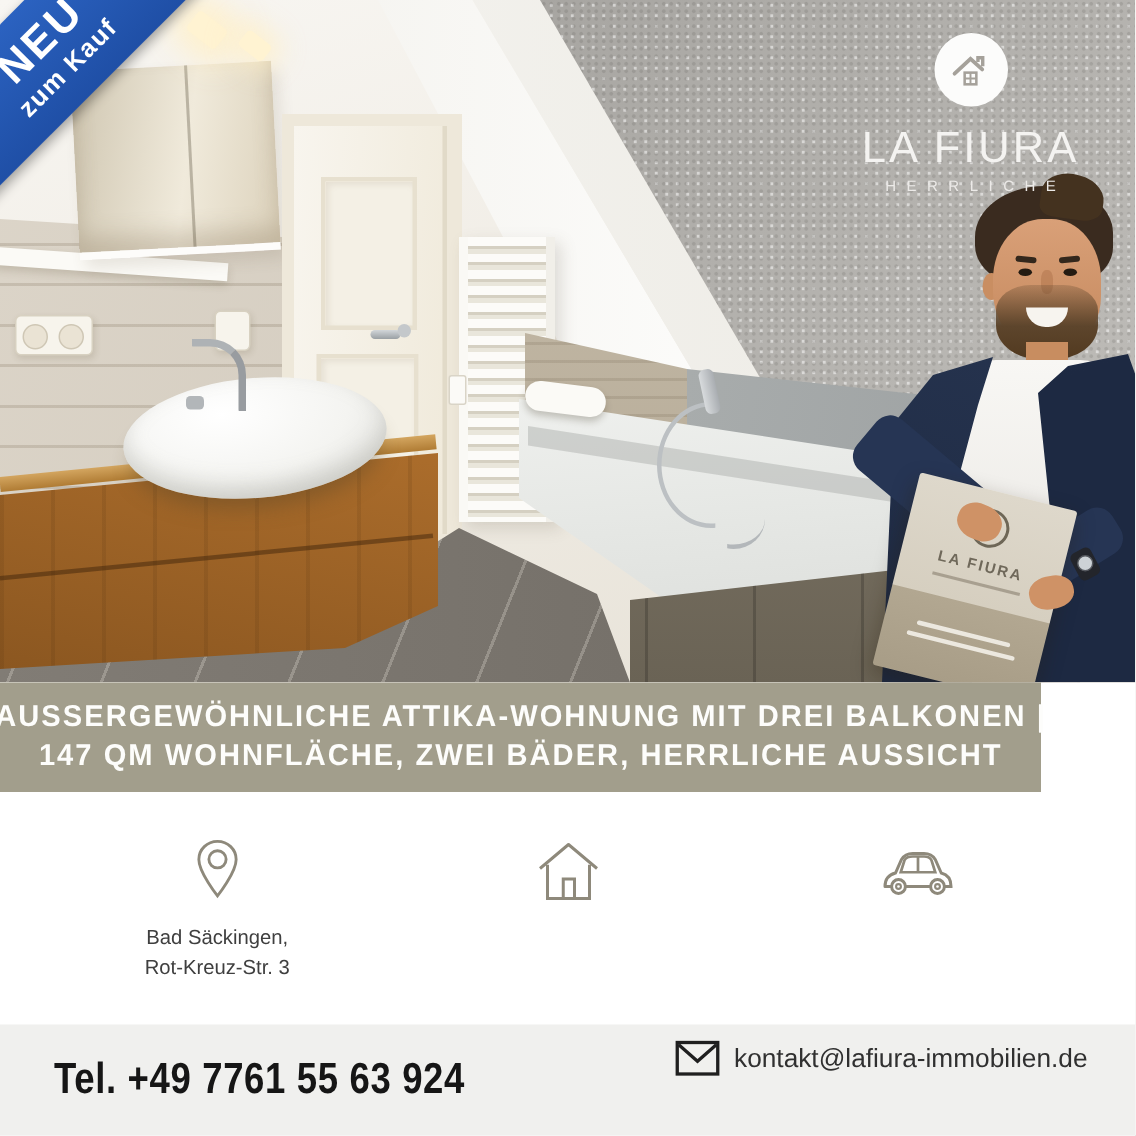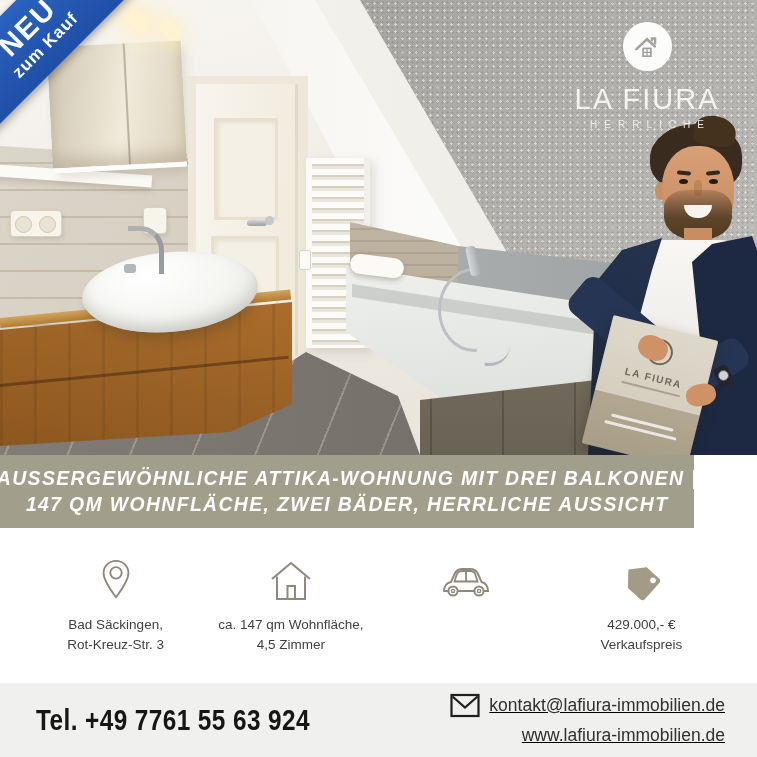--- a/index.html
+++ b/index.html
@@ -164,36 +164,36 @@
 
   
   .ribbon { position:absolute; left:-115px; top:-3px; width:300px; height:76px; transform:rotate(-45deg);
     background:linear-gradient(180deg,#2b62c0,#1f4fa6); box-shadow:0 3px 8px rgba(0,0,0,.35);
     display:flex; flex-direction:column; align-items:center; justify-content:center; }
   .ribbon-line1 { color:#fff; font-weight:700; font-size:29px; letter-spacing:2px; line-height:1; }
   .ribbon-line2 { color:#fff; font-weight:700; font-size:17px; letter-spacing:1px; line-height:1.25; }
 
   
   .banner { position:absolute; left:0; top:455px; width:694px; height:73px; background:#a29e8c;
-    display:flex; flex-direction:column; align-items:center; justify-content:center; gap:3px;font-style:italic; }
+    display:flex; flex-direction:column; align-items:center; justify-content:center; gap:3px; }
   .banner-line { color:#fdfdfb; font-weight:700; font-size:20px; letter-spacing:1.4px;
     white-space:nowrap; transform:scaleX(.97); }
 
   
   .features { position:absolute; left:0; top:528px; width:757px; height:155px; background:#fff;
     display:flex; padding:0 28px; }
   .feature { flex:1 1 0; display:flex; flex-direction:column; align-items:center; padding-top:28px; }
   .feature-icon { height:50px; display:flex; align-items:center; justify-content:center; }
   .feature-text { margin-top:9px; text-align:center; font-size:13.5px; line-height:1.45; color:#3f3f3f; }
 
   
   .contact { position:absolute; left:0; top:683px; width:757px; height:74px; background:#f0f0ee; }
   .phone { position:absolute; left:36px; top:50%; transform:translateY(-50%) scaleX(.84);
     transform-origin:left center; font-size:29px; font-weight:700; letter-spacing:.5px; color:#161616; white-space:nowrap; }
-  .contact-right { position:absolute; right:32px; top:10px; display:flex; flex-direction:column; align-items:flex-end;text-decoration:underline; }
+  .contact-right { position:absolute; right:32px; top:10px; display:flex; flex-direction:column; align-items:flex-end; }
   .email-row { display:flex; align-items:center; gap:9px; }
   .contact-line { font-size:17.5px; color:#303030; }
   .web-line { margin-top:7px; }
   svg { display:block; }
 </style>
 </head>
 <body>
 
 <div class="poster">
 
@@ -318,65 +318,46 @@
     </div>
 
     <div class="feature">
       <div class="feature-icon">
         <svg width="48" height="46" viewBox="0 0 48 46">
           <path d="M5 21 L24 5 L43 21" fill="none" stroke="#8e897b" stroke-width="2" stroke-linejoin="round"></path>
           <path d="M10 18.5 V41 H38 V18.5" fill="none" stroke="#8e897b" stroke-width="2"></path>
           <rect x="20.5" y="28" width="7.5" height="13" fill="none" stroke="#8e897b" stroke-width="2"></rect>
         </svg>
       </div>
-      <div class="feature-text">
-        <span>ca. 147 qm Wohnfläche,</span><br>
-        <span>4,5 Zimmer</span>
-      </div>
     </div>
 
     <div class="feature">
       <div class="feature-icon">
         <svg width="54" height="42" viewBox="0 0 54 40">
           <path d="M5 30 C5 25 8 22 12 21 L16 12 C17.5 9.5 20 8 23.5 8 H31 C34.5 8 37 9.5 38.5 12 L42.5 21 C46.5 22 49 25 49 30 H45" fill="none" stroke="#8e897b" stroke-width="2" stroke-linecap="round"></path>
           <path d="M5 30 H9 M19 30 H35" fill="none" stroke="#8e897b" stroke-width="2"></path>
           <path d="M18 12.5 L15.5 20.5 H38.5 L36 12.5 C35 10.5 33.5 10 31 10 H23.5 C21 10 19 10.5 18 12.5 Z" fill="none" stroke="#8e897b" stroke-width="1.8"></path>
           <path d="M27 10 V20.5" stroke="#8e897b" stroke-width="1.8"></path>
           <circle cx="14" cy="30" r="4.6" fill="none" stroke="#8e897b" stroke-width="2"></circle>
           <circle cx="14" cy="30" r="1.6" fill="none" stroke="#8e897b" stroke-width="1.4"></circle>
           <circle cx="40" cy="30" r="4.6" fill="none" stroke="#8e897b" stroke-width="2"></circle>
           <circle cx="40" cy="30" r="1.6" fill="none" stroke="#8e897b" stroke-width="1.4"></circle>
         </svg>
       </div>
     </div>
 
-    <div class="feature">
-      <div class="feature-icon">
-        <svg width="48" height="48" viewBox="0 0 48 48">
-          <g transform="rotate(42 24 24)">
-            <path d="M7 24 L19 10 H36 C37.7 10 39 11.3 39 13 V35 C39 36.7 37.7 38 36 38 H19 Z" fill="#a49b86"></path>
-            <circle cx="32.5" cy="15.5" r="2.8" fill="#ffffff"></circle>
-          </g>
-        </svg>
-      </div>
-      <div class="feature-text">
-        <span>429.000,- €</span><br>
-        <span>Verkaufspreis</span>
-      </div>
-    </div>
 
   </div>
 
   <div class="contact">
     <div class="phone">Tel. +49 7761 55 63 924</div>
     <div class="contact-right">
       <div class="email-row">
         <svg width="30" height="25" viewBox="0 0 30 25">
           <rect x="1.5" y="2" width="27" height="21" fill="none" stroke="#1f1f1f" stroke-width="2.2"></rect>
           <path d="M2.5 3.5 L15 14.5 L27.5 3.5" fill="none" stroke="#1f1f1f" stroke-width="2.2"></path>
         </svg>
         <span class="contact-line">kontakt@lafiura-immobilien.de</span>
       </div>
-      <span class="contact-line web-line">www.lafiura-immobilien.de</span>
     </div>
   </div>
 
 </div>
 
 </body></html>

